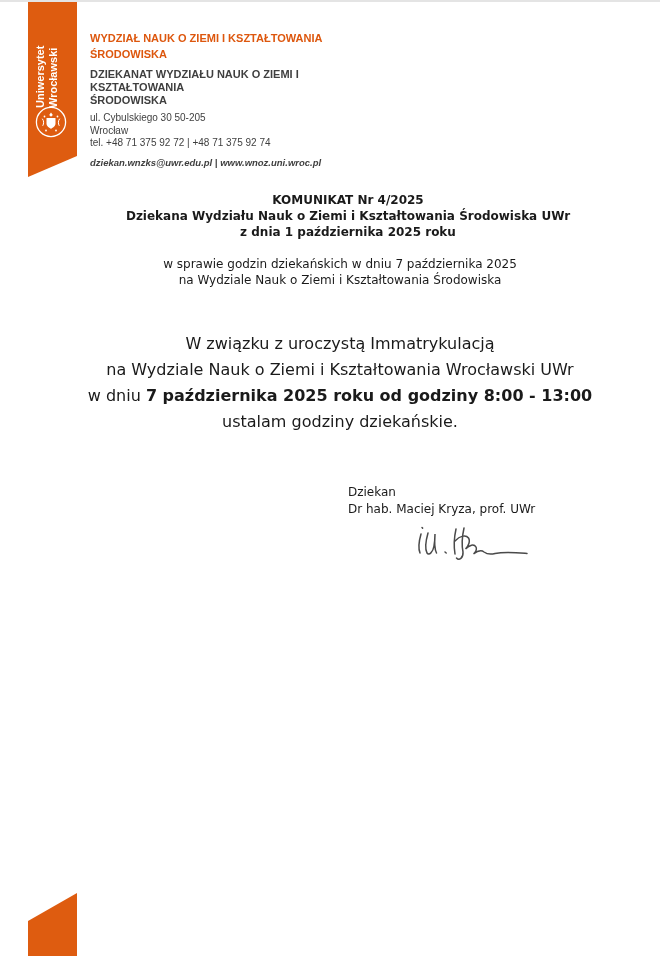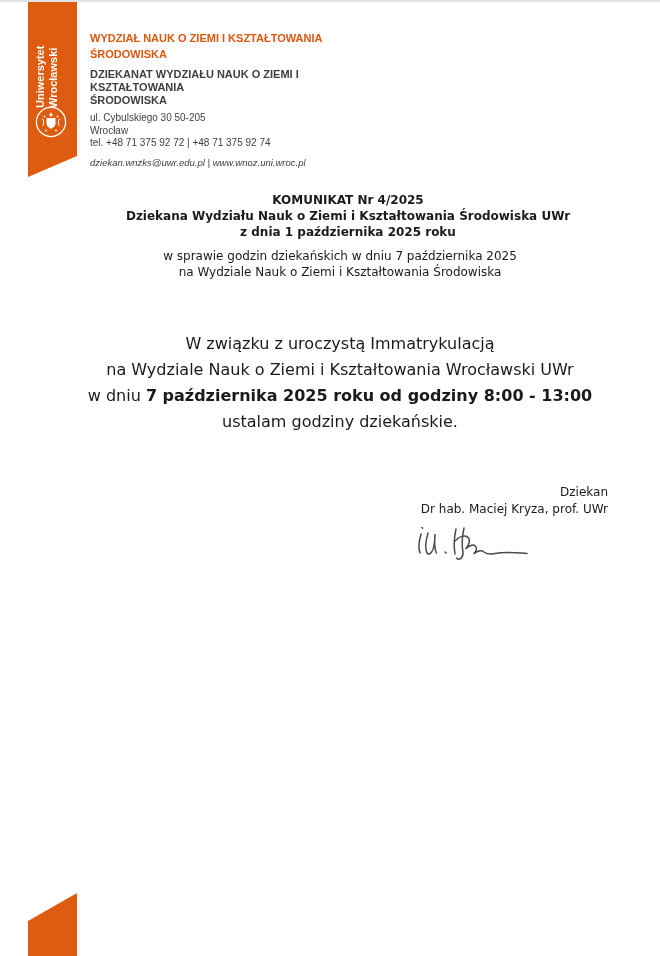--- a/index.html
+++ b/index.html
@@ -25,28 +25,28 @@
   .bottom-corner{
     position:absolute;left:28px;top:893px;width:49px;height:63px;background:#DE5C10;
     clip-path:polygon(0 28px,100% 0,100% 100%,0 100%);
   }
 
   
   .letterhead{position:absolute;left:90px;top:30px;width:300px;font-family:"Liberation Sans",sans-serif;}
   .faculty-name{font-weight:bold;font-size:11px;line-height:16px;color:#DD570E;}
   .office-name{margin-top:6px;font-weight:bold;font-size:11px;line-height:13px;color:#3F3F3F;}
   .address{margin-top:5px;font-weight:normal;font-size:10px;line-height:12.5px;color:#3F3F3F;}
-  .email-line{margin-top:7px;font-weight:normal;font-style:italic;font-size:9.5px;color:#3F3F3F;}
+  .email-line{margin-top:7px;font-weight:bold;font-style:italic;font-size:9.5px;color:#3F3F3F;}
 
   
   .content{position:absolute;left:20px;top:0;width:640px;text-align:center;}
   .title-block{position:absolute;left:8px;top:192px;width:640px;font-weight:bold;font-size:12px;line-height:16px;white-space:nowrap;}
-  .subject-block{position:absolute;left:0;top:248px;width:640px;font-size:12px;line-height:16px;white-space:nowrap;}
+  .subject-block{position:absolute;left:0;top:256px;width:640px;font-size:12px;line-height:16px;white-space:nowrap;}
   .body-block{position:absolute;left:0;top:331px;width:640px;font-size:16px;line-height:26px;white-space:nowrap;}
-  .sig-block{position:absolute;left:348px;top:484px;width:260px;text-align:right;font-size:12px;line-height:17px;white-space:nowrap;}
+  .sig-block{position:absolute;left:348px;top:484px;width:260px;text-align:left;font-size:12px;line-height:17px;white-space:nowrap;}
   .sig-graphic{position:absolute;left:412px;top:521px;width:125px;height:42px;}
   .line{display:block;}
 </style>
 </head>
 <body>
 
 <div class="page">
   <div class="top-edge-line"></div>
 
   <div class="ribbon">

